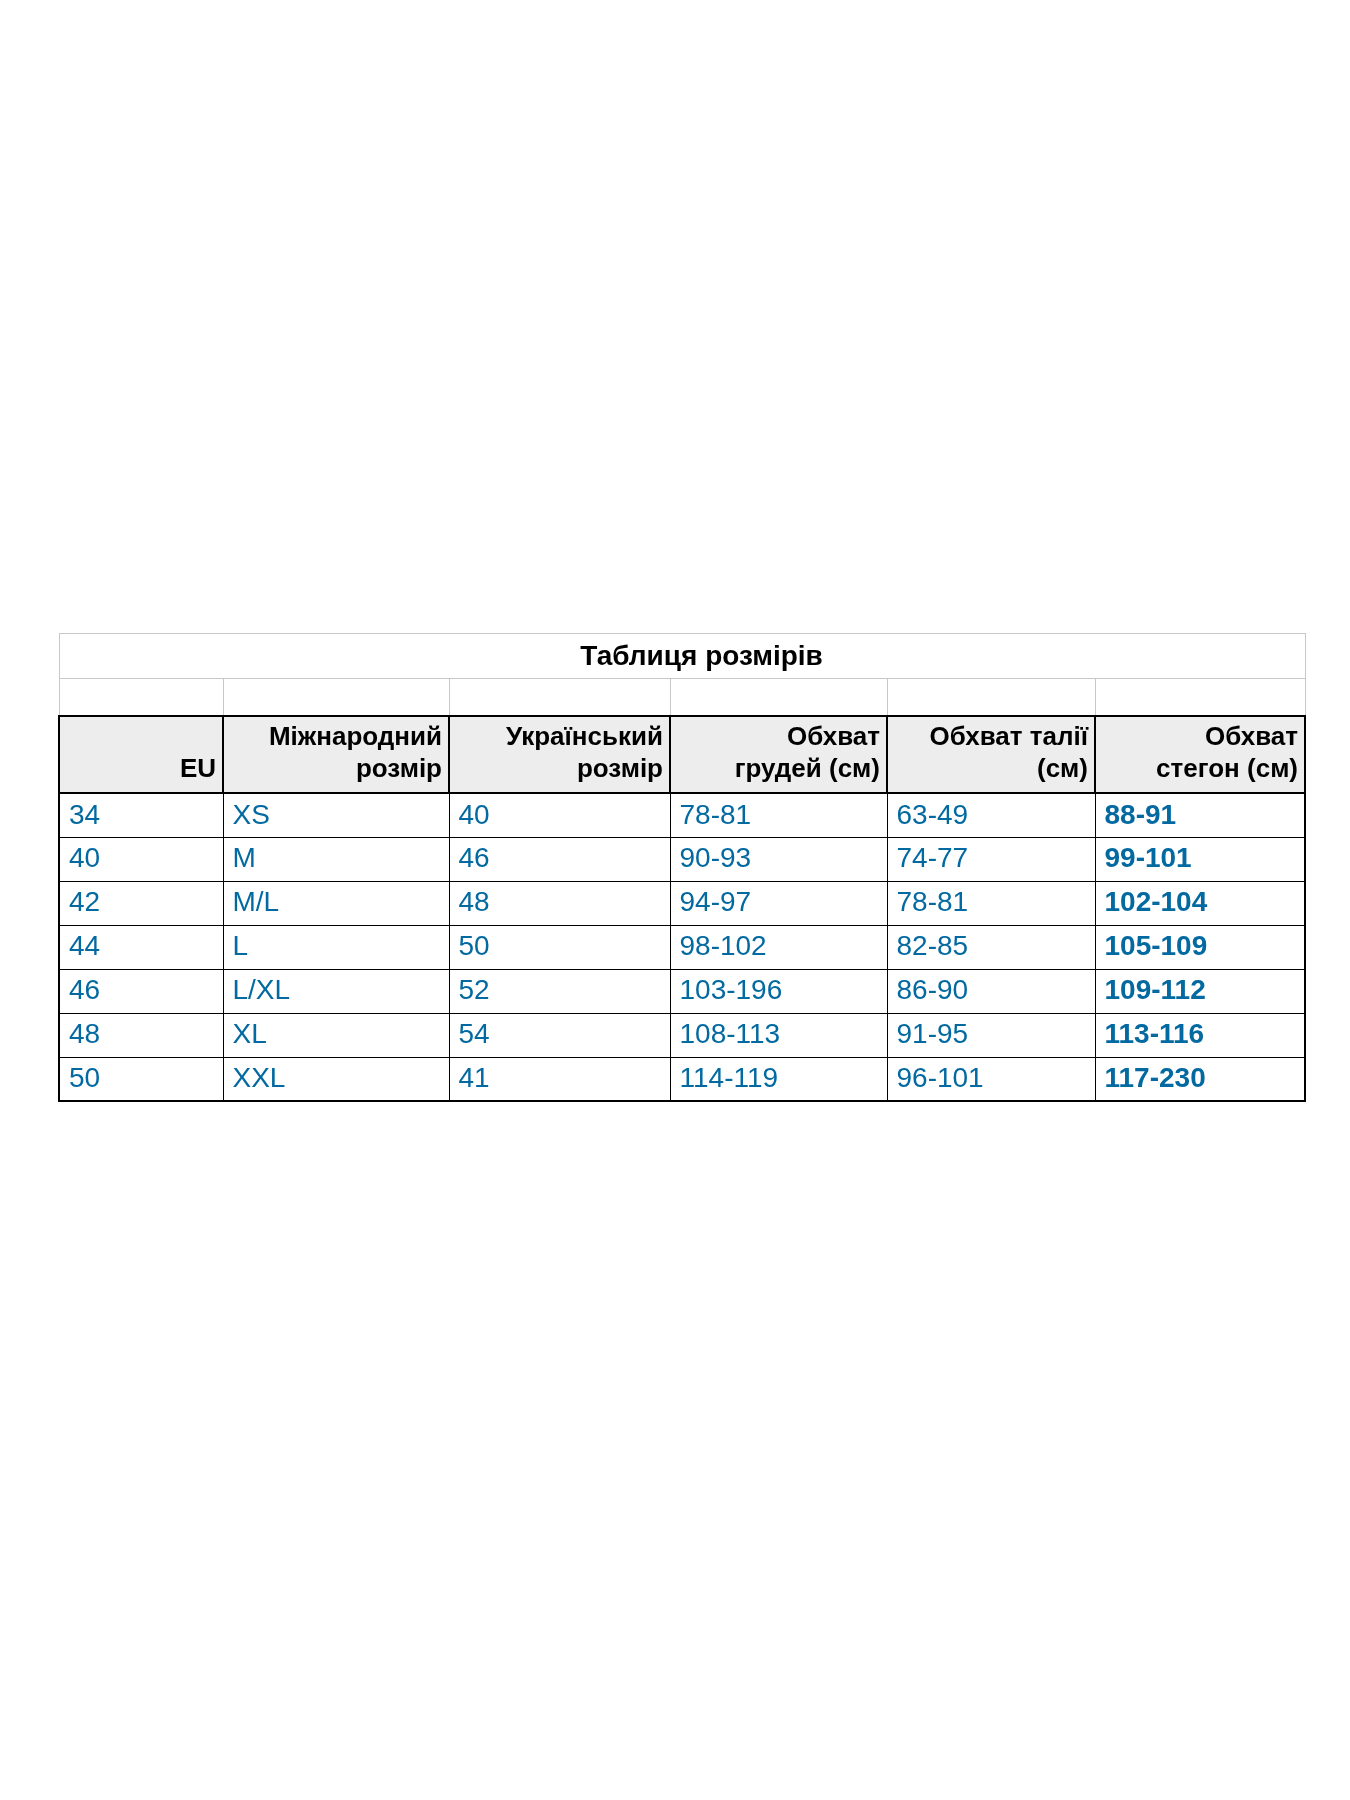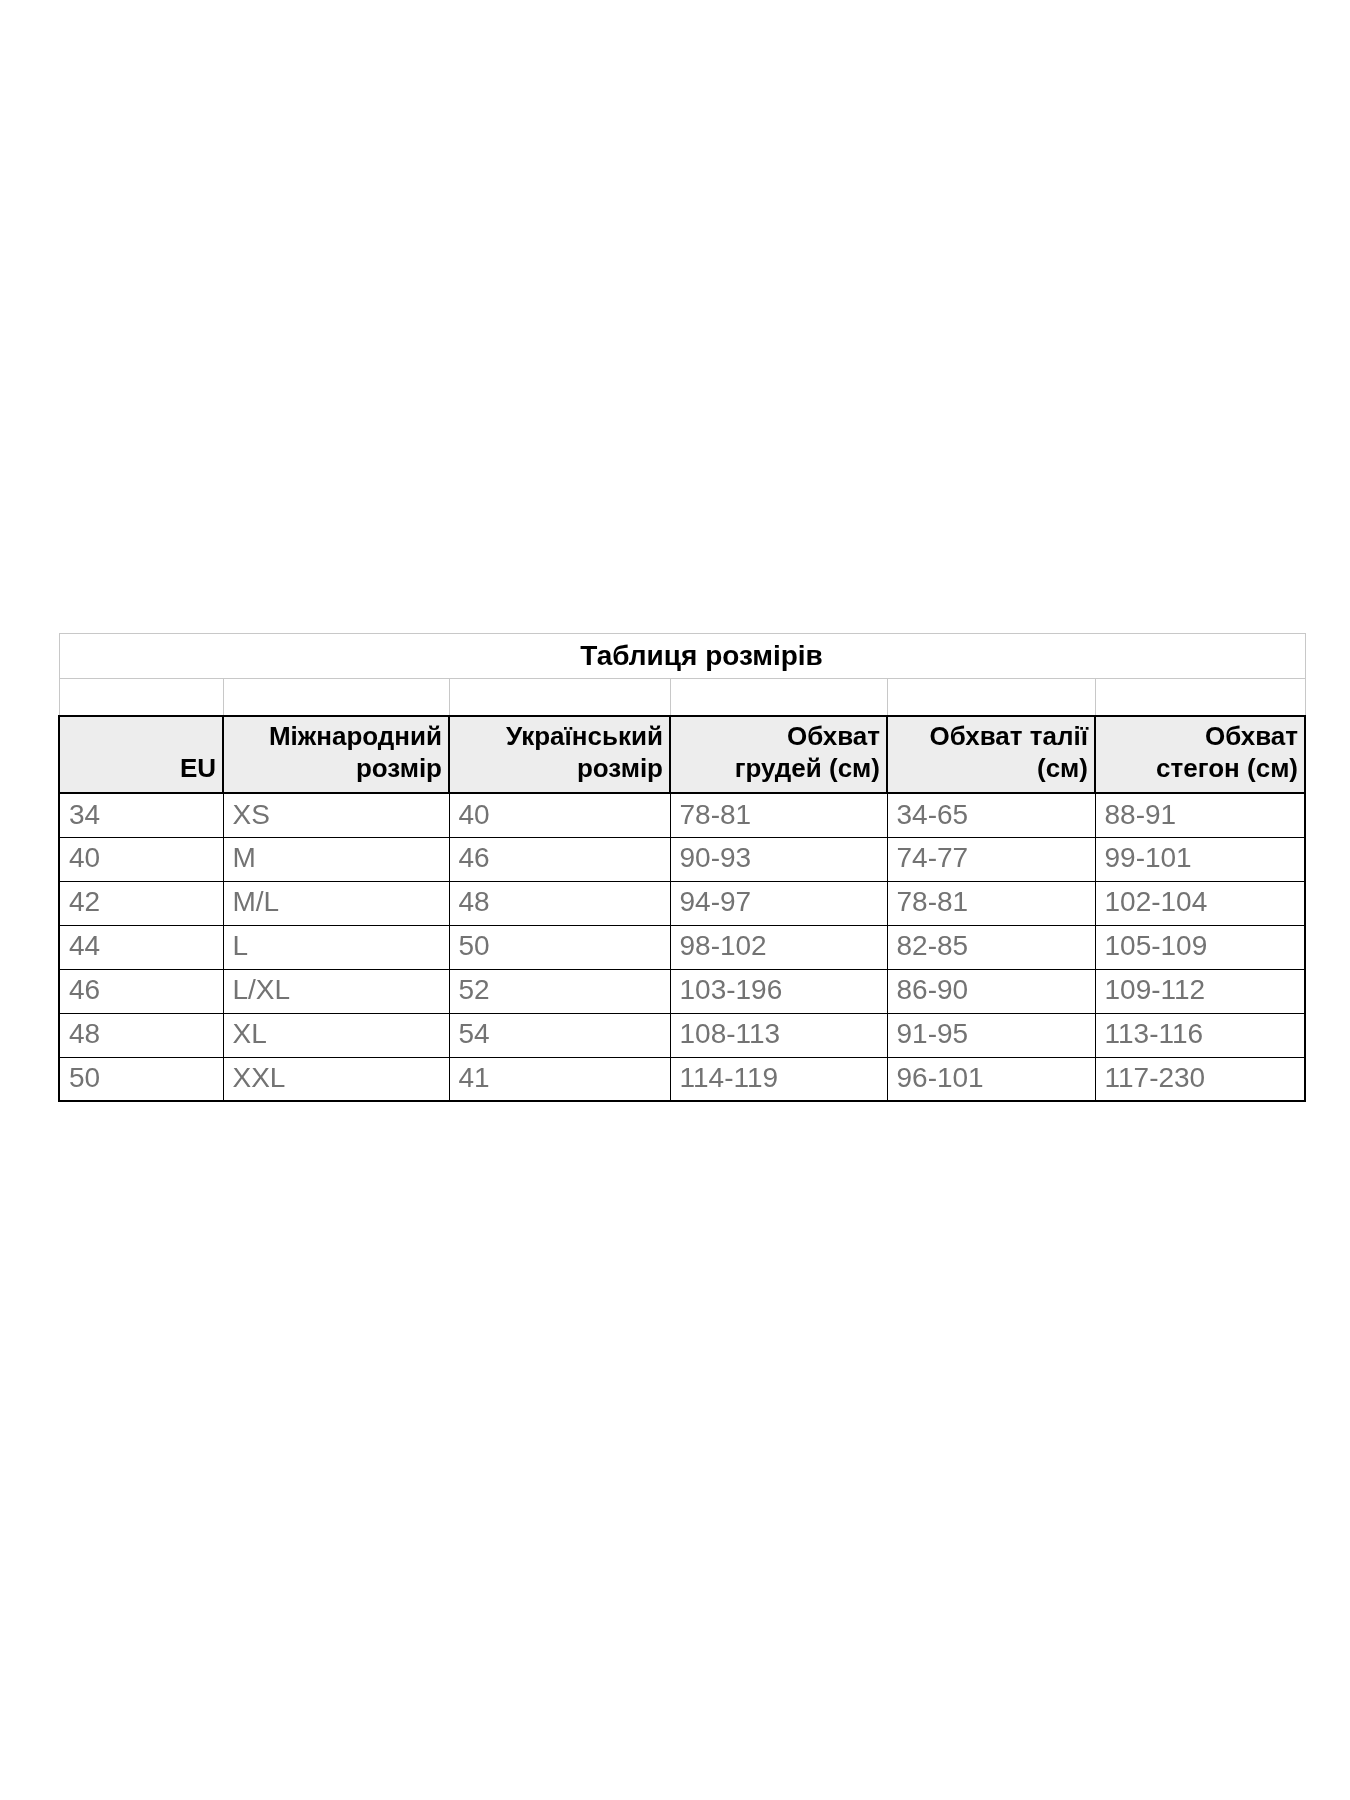--- a/index.html
+++ b/index.html
@@ -53,26 +53,26 @@
     color: #000;
   }
   td.data-cell {
     border: 1.5px solid #000;
     height: 44px;
     box-sizing: border-box;
     font-size: 28px;
     text-align: left;
     vertical-align: middle;
     padding: 2px 6px 4px 9px;
-    color: #737373;
+    color: #0369a1;
     background: #ffffff;
     overflow: hidden;
   }
   tr.data-row td.data-cell:first-child { border-left-width: 2.5px; }
-  tr.data-row td.data-cell:last-child  { border-right-width: 2.5px; }
+  tr.data-row td.data-cell:last-child  { border-right-width: 2.5px; font-weight: bold; }
   tr.data-row:last-child td.data-cell  { border-bottom-width: 2.5px; }
 </style>
 </head>
 <body>
 
 <table class="size-table">
   <colgroup>
     <col style="width:164px">
     <col style="width:226px">
     <col style="width:221px">
@@ -107,21 +107,21 @@
 (см)</th>
     <th class="header-cell">Обхват
 стегон (см)</th>
   </tr>
 
   <tr class="data-row">
     <td class="data-cell">34</td>
     <td class="data-cell">XS</td>
     <td class="data-cell">40</td>
     <td class="data-cell">78-81</td>
-    <td class="data-cell">34-65</td>
+    <td class="data-cell">63-49</td>
     <td class="data-cell">88-91</td>
   </tr>
   <tr class="data-row">
     <td class="data-cell">40</td>
     <td class="data-cell">M</td>
     <td class="data-cell">46</td>
     <td class="data-cell">90-93</td>
     <td class="data-cell">74-77</td>
     <td class="data-cell">99-101</td>
   </tr>

